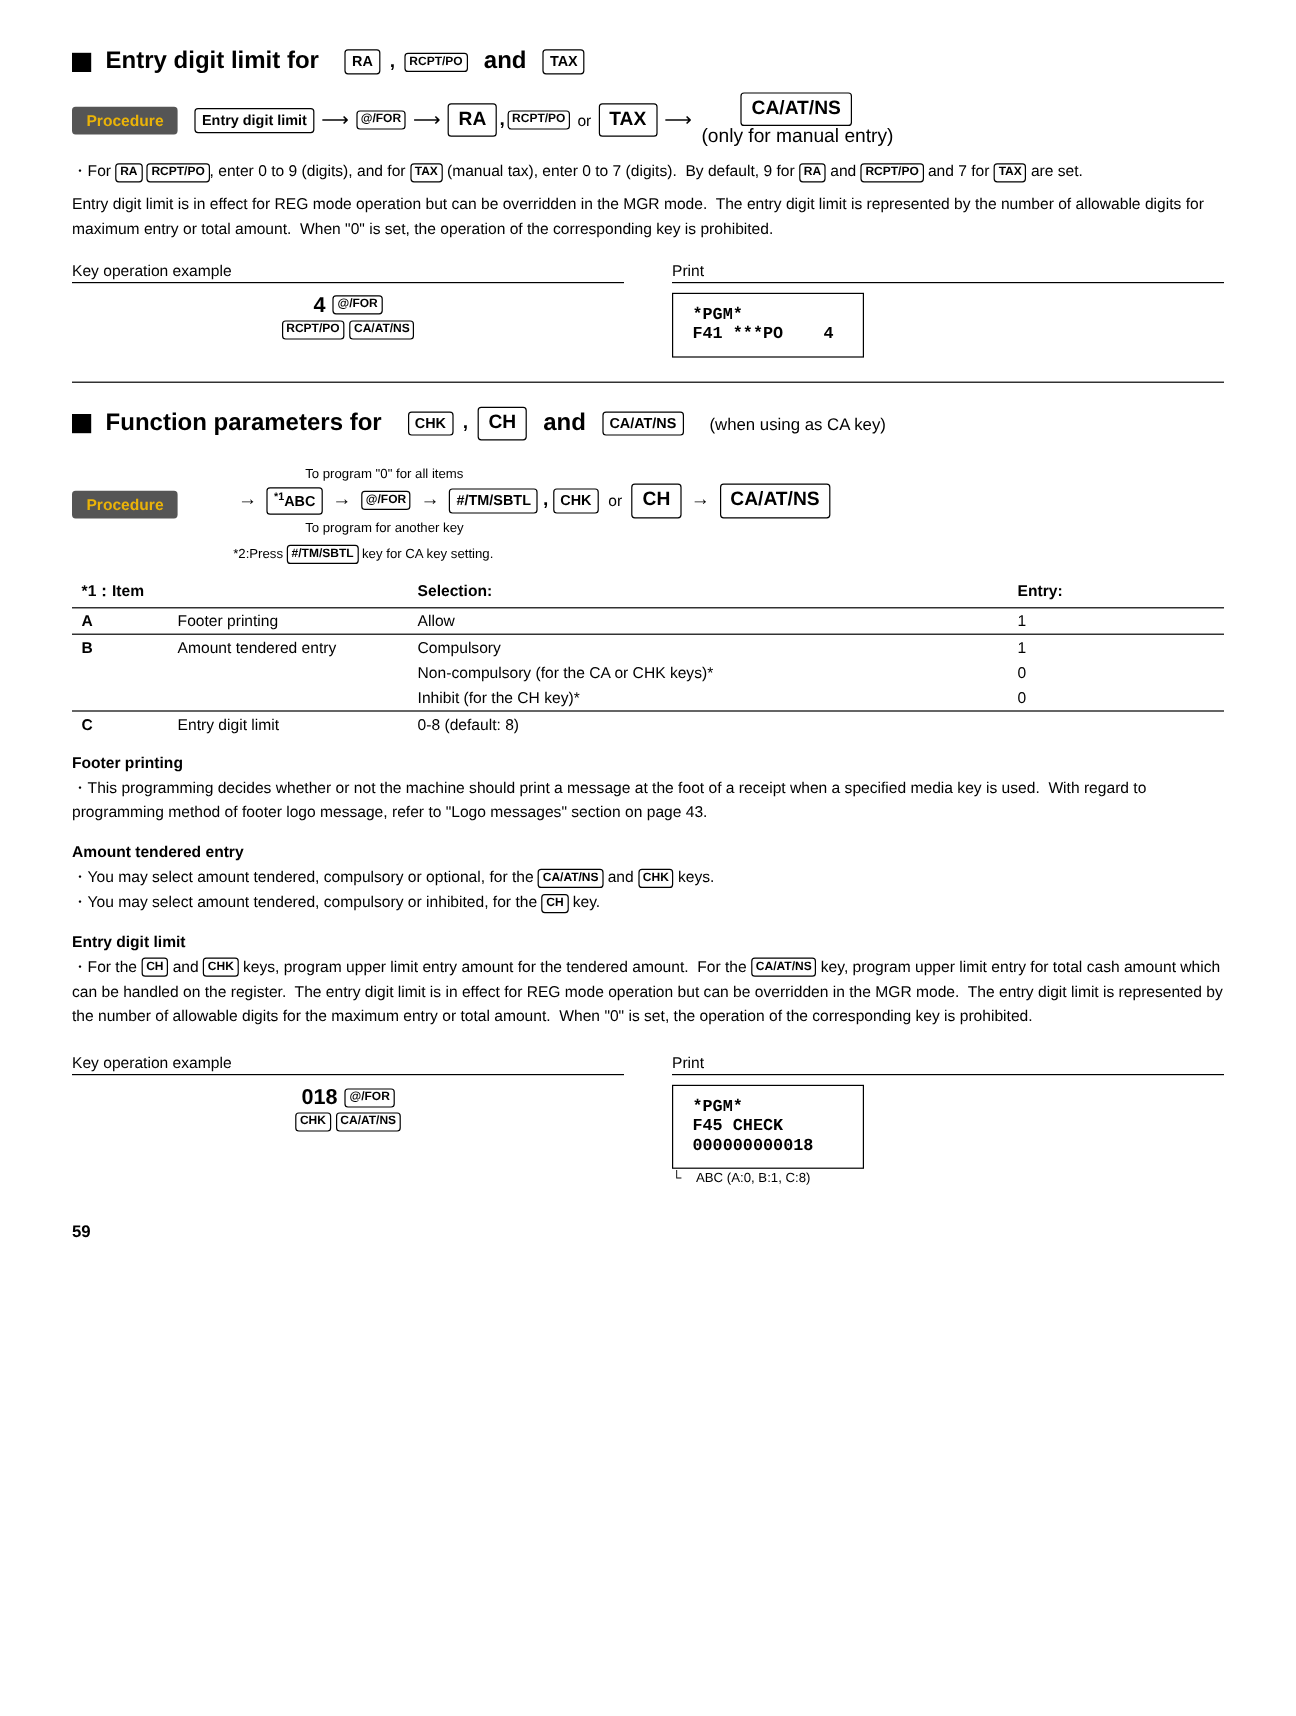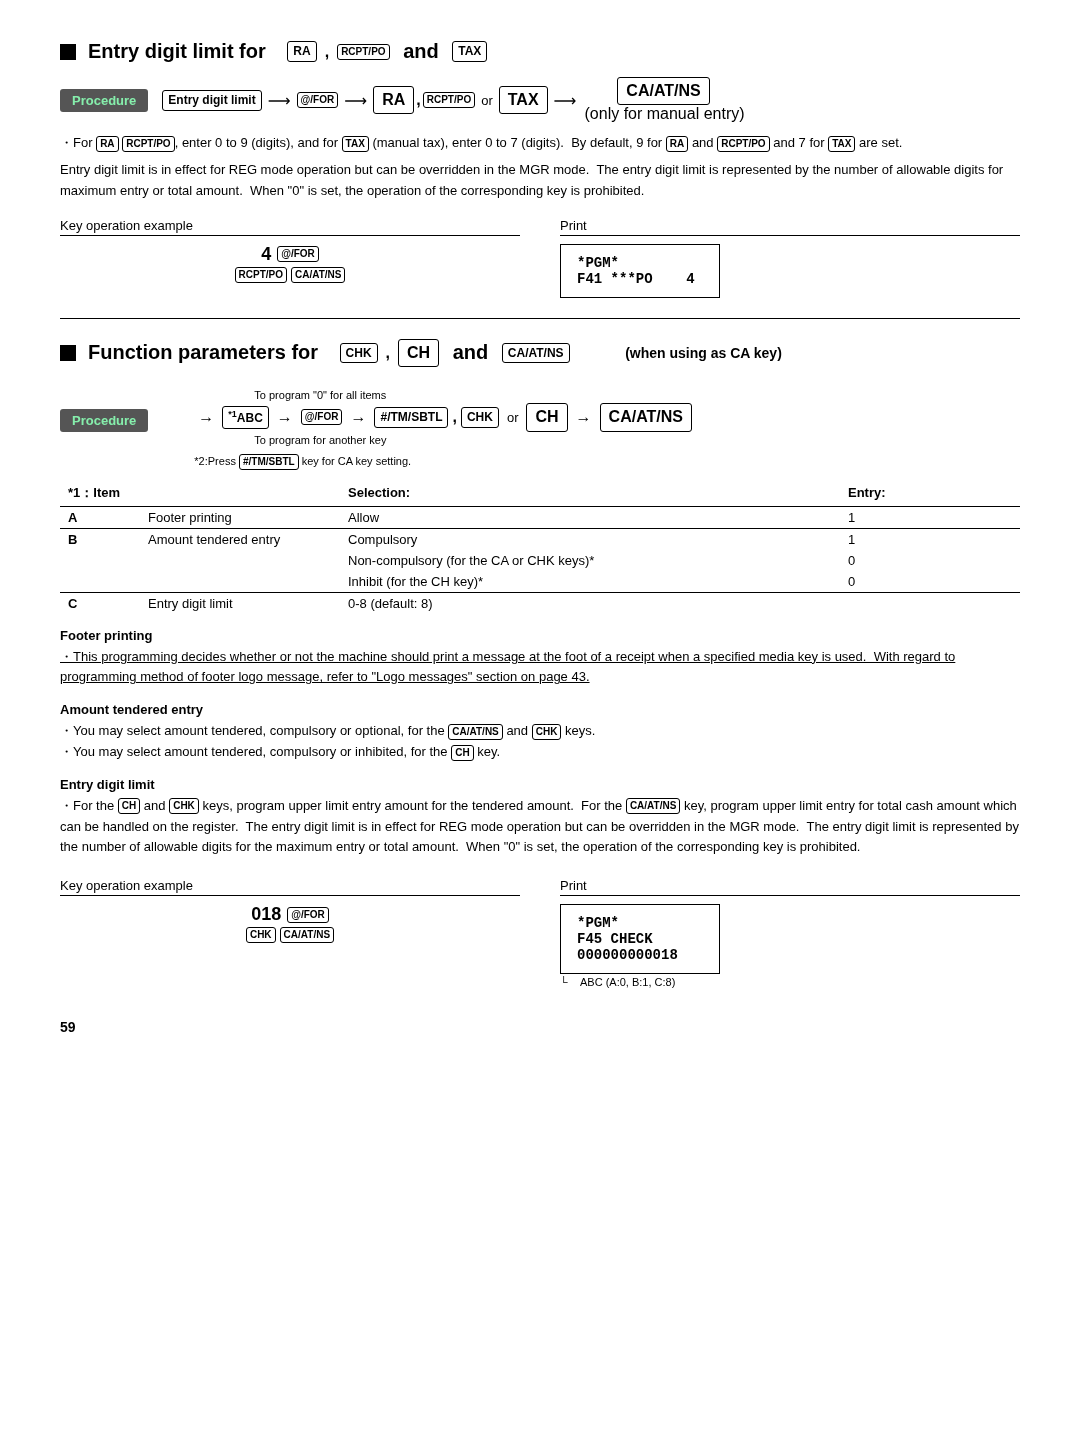--- a/index.html
+++ b/index.html
@@ -45,21 +45,21 @@
     }
     .key-box-small {
       font-size: 10px;
       padding: 0px 3px;
     }
 
     
     .procedure-badge {
       display: inline-block;
       background: #555;
-      color: #86efac;
+      color: #eab308;
       font-weight: bold;
       font-size: 13px;
       padding: 4px 12px;
       border-radius: 3px;
       margin-right: 10px;
     }
 
     
     .procedure-row {
       display: flex;
@@ -319,21 +319,21 @@
   <div class="section-title">
     <span class="black-square"></span>
     <span>Function parameters for</span>
     &nbsp;
     <span class="key-box">CHK</span>
     <span style="font-size:16px;font-weight:bold;">,</span>
     <span class="key-box key-box-lg">CH</span>
     <span style="font-size:20px;font-weight:bold;">&nbsp;and&nbsp;</span>
     <span class="key-box">CA/AT/NS</span>
     &nbsp;
-    <span style="font-size:14px;font-weight:bold;margin-left:34px;">(when using as CA key)</span>
+    <span style="font-size:14px;font-weight:normal;">(when using as CA key)</span>
   </div>
 
   <div style="display:flex;align-items:flex-start;margin-bottom:8px;">
     <span class="procedure-badge" style="margin-top:28px;">Procedure</span>
 
     <div style="margin-left:16px;">
       <div class="proc-diagram-2">
         <div class="top-label">To program "0" for all items</div>
         <div class="flow">
           <span class="arrow">→</span>
@@ -395,21 +395,21 @@
         <td class="item-letter">C</td>
         <td>Entry digit limit</td>
         <td>0-8 (default: 8)</td>
         <td></td>
       </tr>
     </tbody>
   </table>
 
   <div style="margin-top:14px;">
     <div class="sub-heading">Footer printing</div>
-    <p style="line-height:1.6;text-decoration:underline;">
+    <p style="line-height:1.6;">
       ・This programming decides whether or not the machine should print a message at the foot of a receipt when a specified media key is used.&nbsp; With regard to programming method of footer logo message, refer to "Logo messages" section on page 43.
     </p>
   </div>
 
   <div style="margin-top:12px;">
     <div class="sub-heading">Amount tendered entry</div>
     <p style="line-height:1.6;">
       ・You may select amount tendered, compulsory or optional, for the
       <span class="key-box key-box-small">CA/AT/NS</span> and
       <span class="key-box key-box-small">CHK</span> keys.

